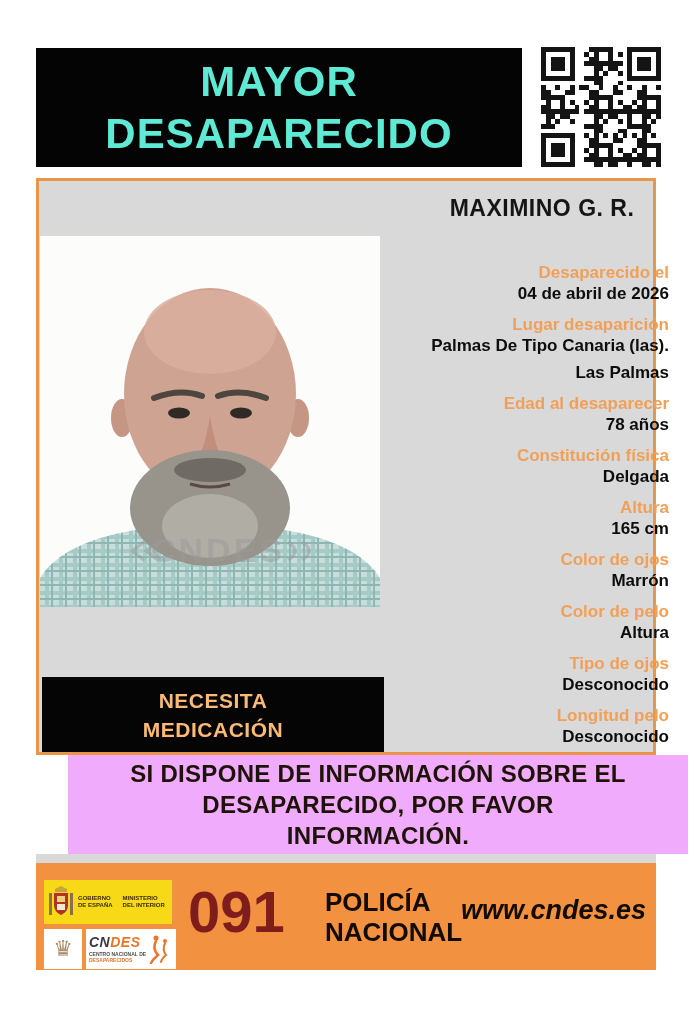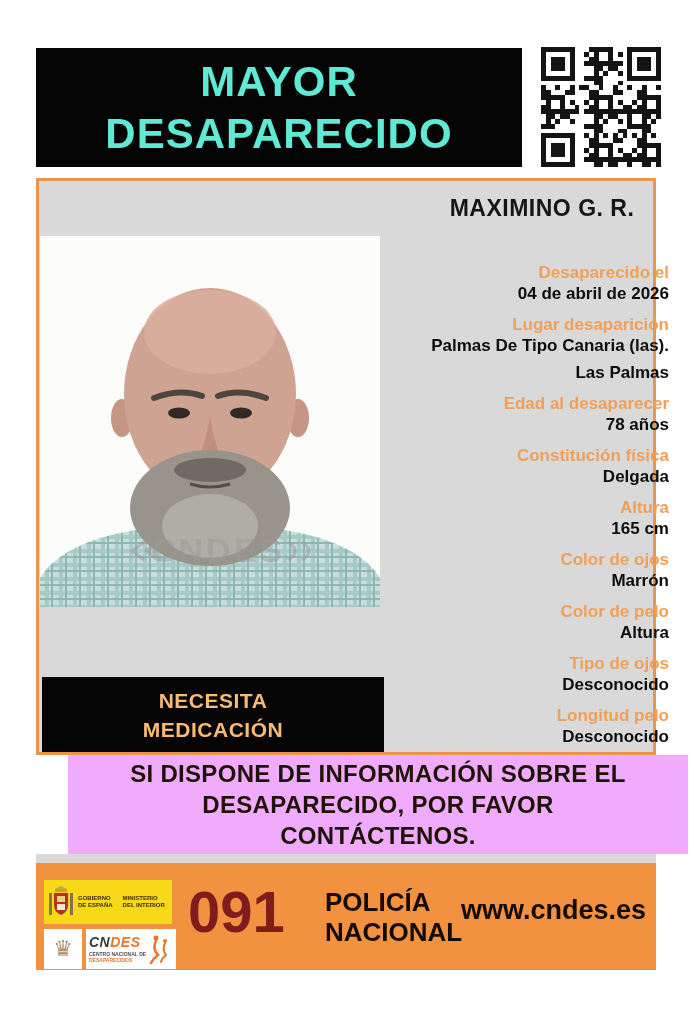--- a/index.html
+++ b/index.html
@@ -61,21 +61,21 @@
     display:flex; align-items:center; padding:2px 3px; gap:2px; }
   .cndes-text { display:flex; flex-direction:column; }
   .cndes-brand { font-size:14px; font-weight:bold; font-style:italic; line-height:14px; color:#3a3a3a; letter-spacing:0.5px; }
   .cndes-brand .des { color:#E8762D; }
   .cndes-sub1 { font-size:5px; line-height:6px; color:#4e4e4e; font-weight:bold; margin-top:2px; }
   .cndes-sub2 { font-size:5px; line-height:6px; color:#E8762D; font-weight:bold; }
 
   .phone { position:absolute; left:152px; top:18px; font-size:58px; line-height:62px; font-weight:800; color:#7f1d1d; }
   .police { position:absolute; left:289px; top:24px; }
   .police .line { font-size:26px; line-height:30px; font-weight:bold; color:#120c04; }
-  .website { position:absolute; right:10px; top:32px; font-size:27px; font-weight:bold; color:#120c04; }
+  .website { position:absolute; right:10px; top:32px; font-size:27px; font-weight:bold; color:#120c04;font-style:italic; }
 </style>
 </head>
 <body>
 
 <div class="page">
 
   <div class="top-banner">
     <div class="line">MAYOR</div>
     <div class="line">DESAPARECIDO</div>
   </div>
@@ -801,21 +801,21 @@
             <div class="field-label">Longitud pelo</div>
             <div class="field-value">Desconocido</div>
           </div>
         </div>
     </div>
   </div>
 
   <div class="contact-banner">
     <div class="line">SI DISPONE DE INFORMACIÓN SOBRE EL</div>
     <div class="line">DESAPARECIDO, POR FAVOR</div>
-    <div class="line">CONTÁCTENOS.</div>
+    <div class="line">INFORMACIÓN.</div>
   </div>
 
   <div class="separator"></div>
 
   <div class="footer">
 
     <div class="gov-logo">
       <svg class="coat" width="26" height="34" viewBox="0 0 26 34">
         <rect x="1" y="8" width="3" height="22" fill="#8c6f4e"></rect>
         <rect x="22" y="8" width="3" height="22" fill="#8c6f4e"></rect>

